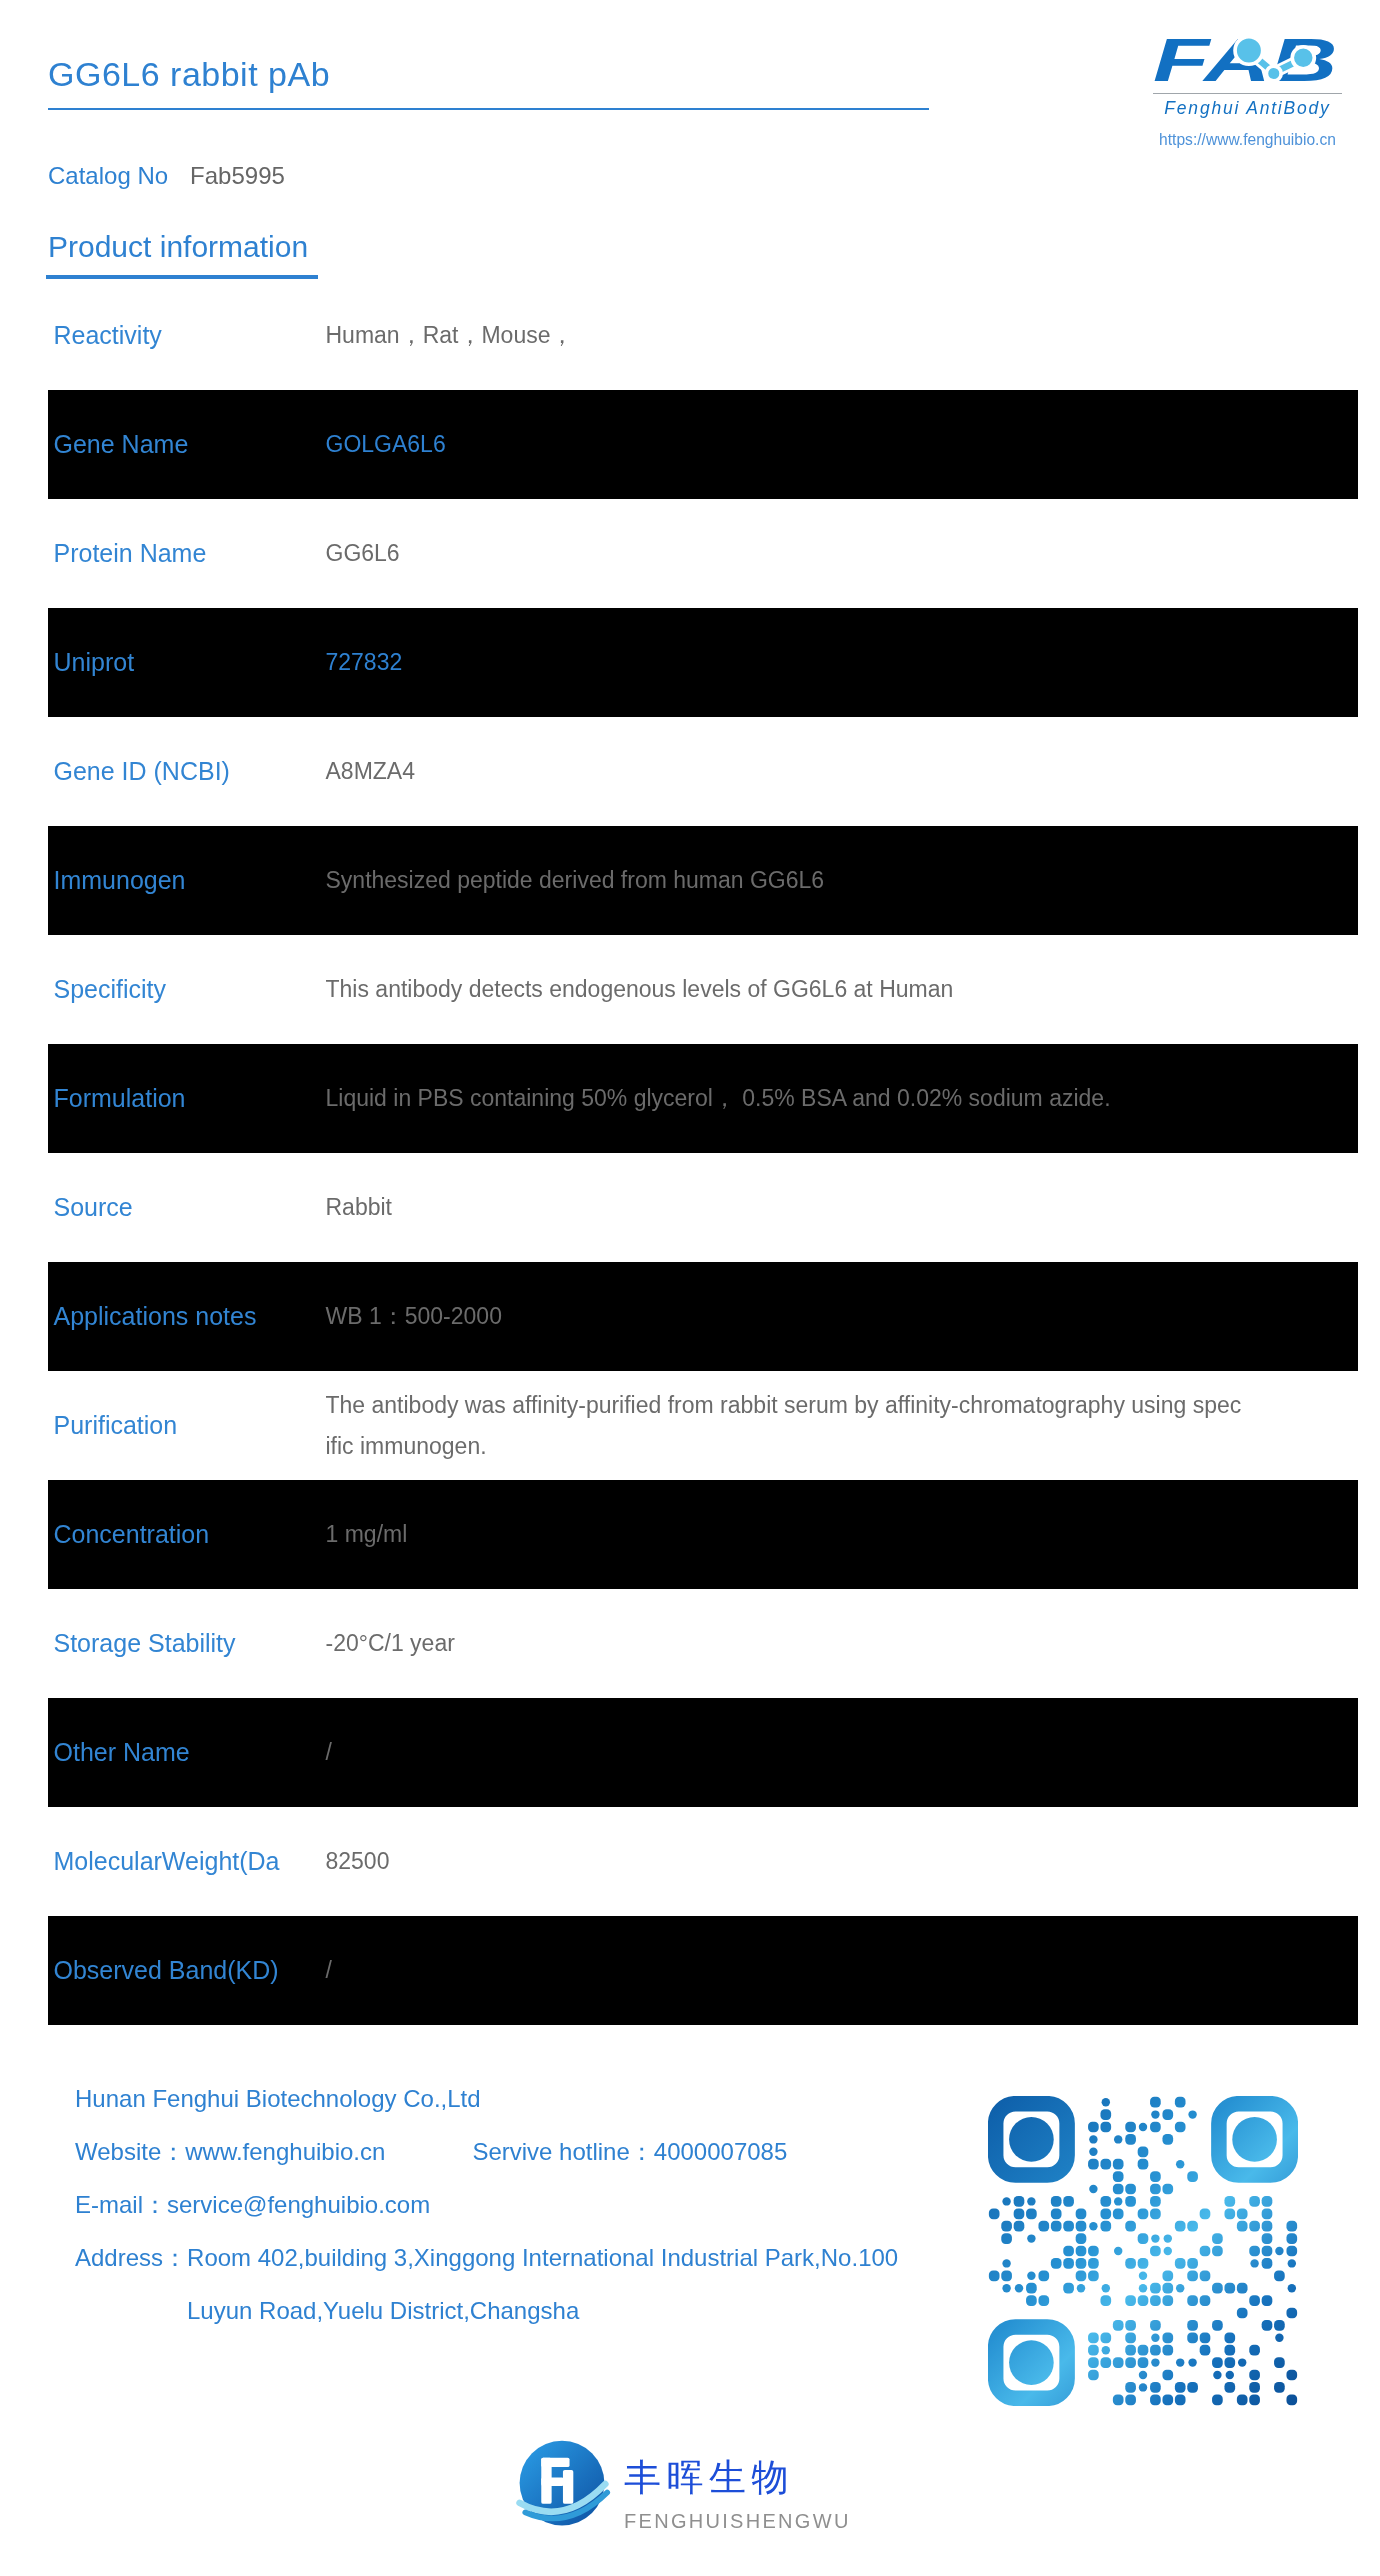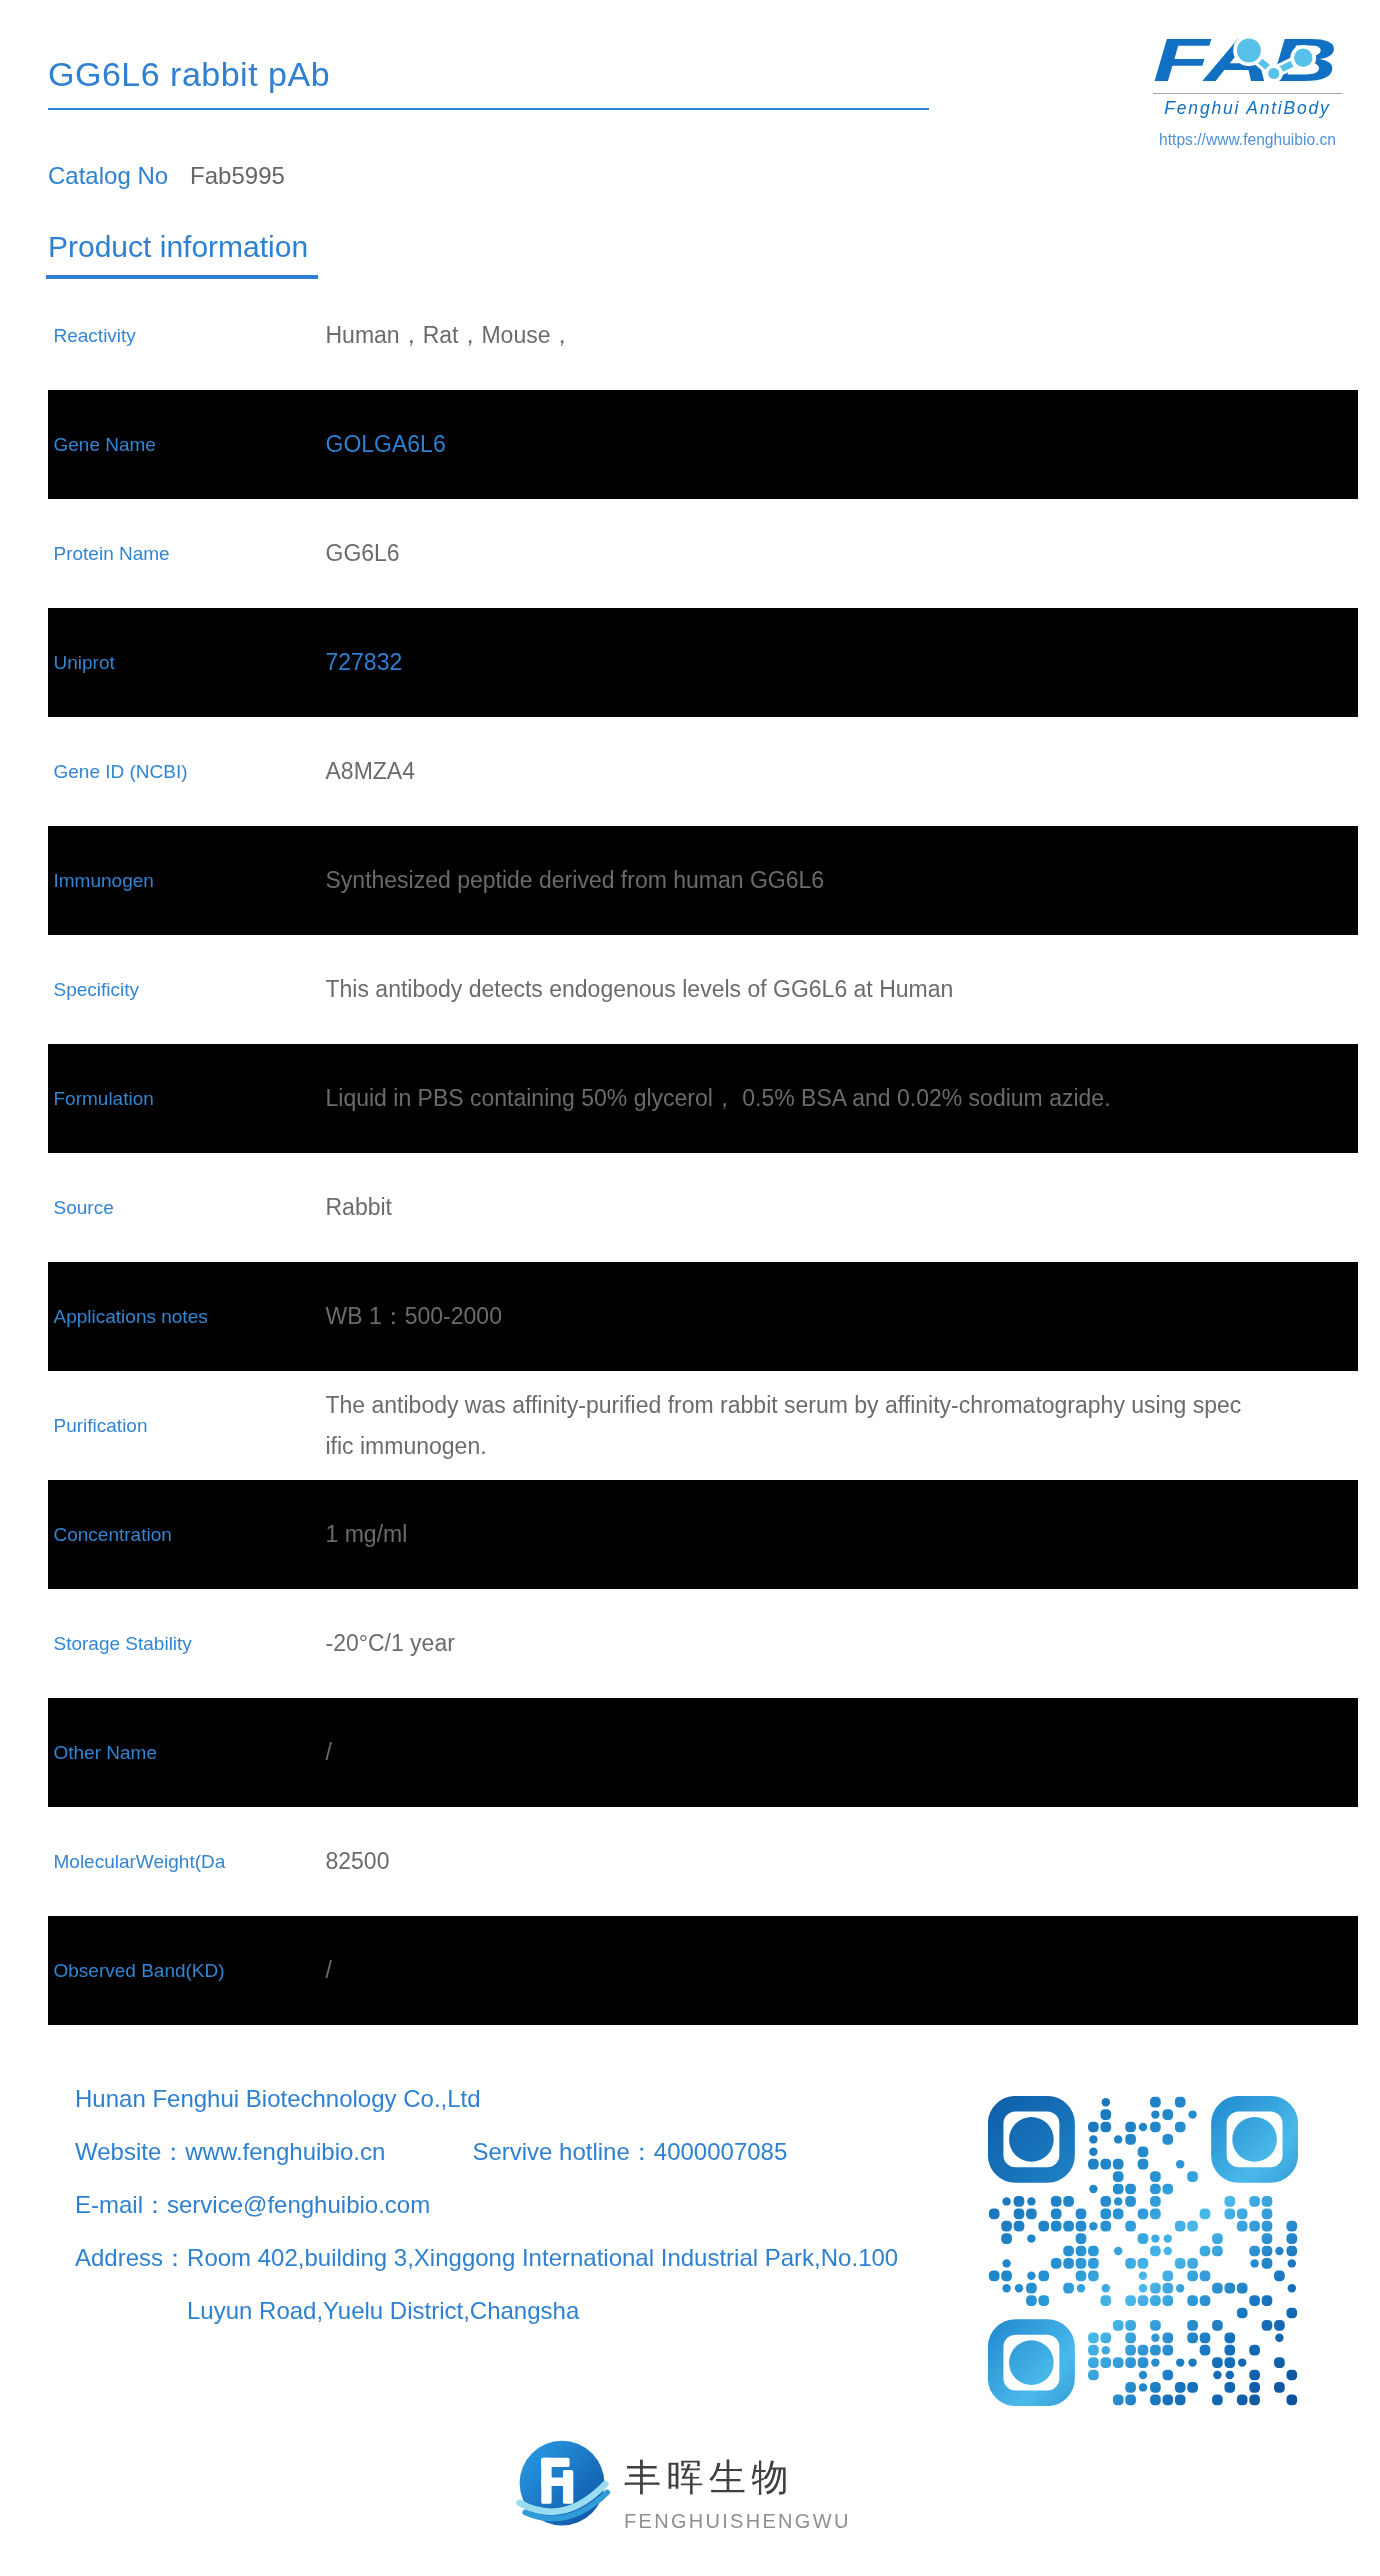--- a/index.html
+++ b/index.html
@@ -22,36 +22,36 @@
   .catalog .lab{color:#2e81d1;}
   .catalog .val{color:#666666;margin-left:22px;}
 
   .section-heading{position:absolute;left:48px;top:230px;font-size:30px;font-weight:400;color:#2e81d1;}
   .section-rule{position:absolute;left:46px;top:275px;width:272px;height:3.7px;background:#2e81d1;}
 
   
   .info-table{position:absolute;left:48px;top:281px;width:1310px;}
   .row{display:flex;align-items:center;height:109px;}
   .row.hl{background:#000000;}
-  .cell.label{flex:none;width:272px;padding-left:5.5px;font-size:19px;color:#3285d3;}
+  .cell.label{flex:none;width:272px;padding-left:5.5px;font-size:25px;color:#3285d3;}
   .cell.value{flex:1;font-size:23px;color:#6b6b6b;line-height:41px;white-space:pre-line;}
   .cell.value.blue{color:#2e81d1;}
 
   
   .contact{position:absolute;left:75px;top:2084px;font-size:24px;color:#2e81d1;}
   .contact .line{height:29px;line-height:29px;margin-bottom:24px;white-space:nowrap;}
   .contact .hotline{margin-left:87px;}
   .contact .addr2{margin-top:13px;padding-left:112px;}
 
   .qr{position:absolute;left:988px;top:2096px;width:310px;height:310px;}
 
   .bottom-logo{position:absolute;left:513px;top:2436px;display:flex;align-items:flex-start;}
   .bottom-logo svg{display:block;width:98px;height:98px;flex:none;}
   .logo-text{margin-left:13px;padding-top:16.6px;}
-  .logo-cn{font-size:37px;color:#404040;letter-spacing:5.5px;font-family:Liberation Sans, sans-serif;}
+  .logo-cn{font-size:37px;color:#1d4ed8;letter-spacing:5.5px;font-family:Liberation Sans, sans-serif;}
   .logo-en{margin-top:7.4px;font-size:20px;color:#8f8f8f;letter-spacing:2.3px;}
 </style>
 </head>
 <body>
 
 <div class="page">
 
   <div class="title">GG6L6 rabbit pAb</div>
   <div class="title-rule"></div>
 

